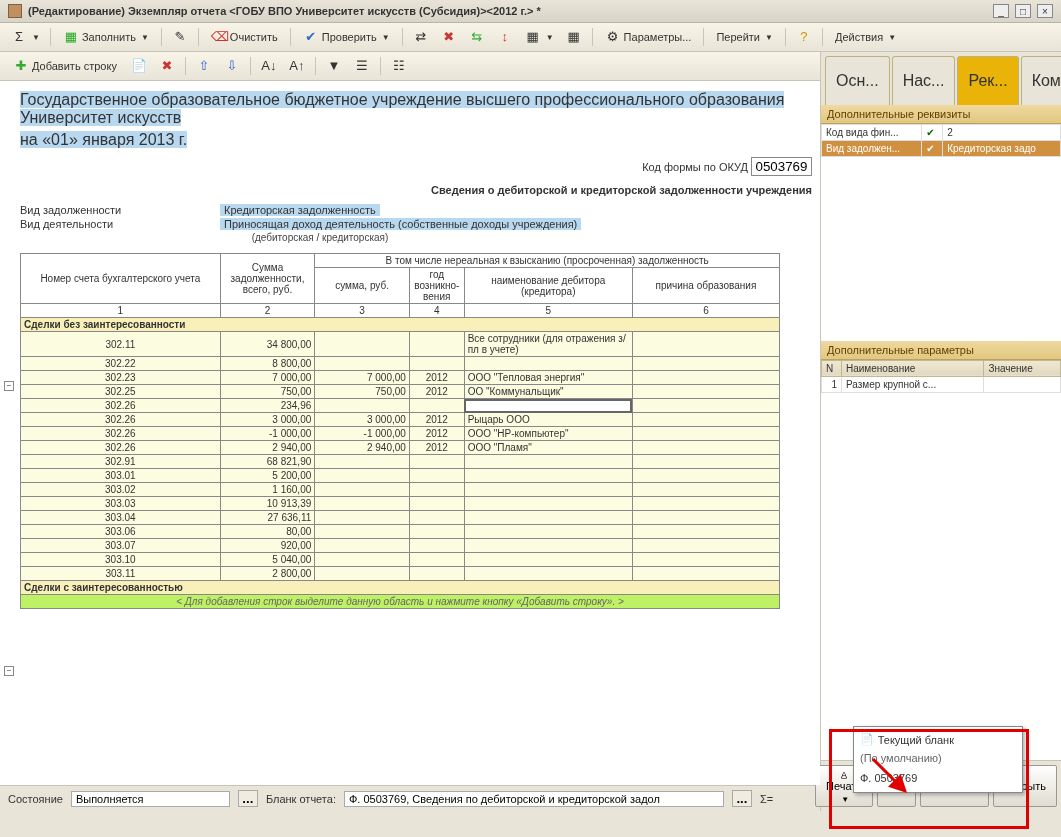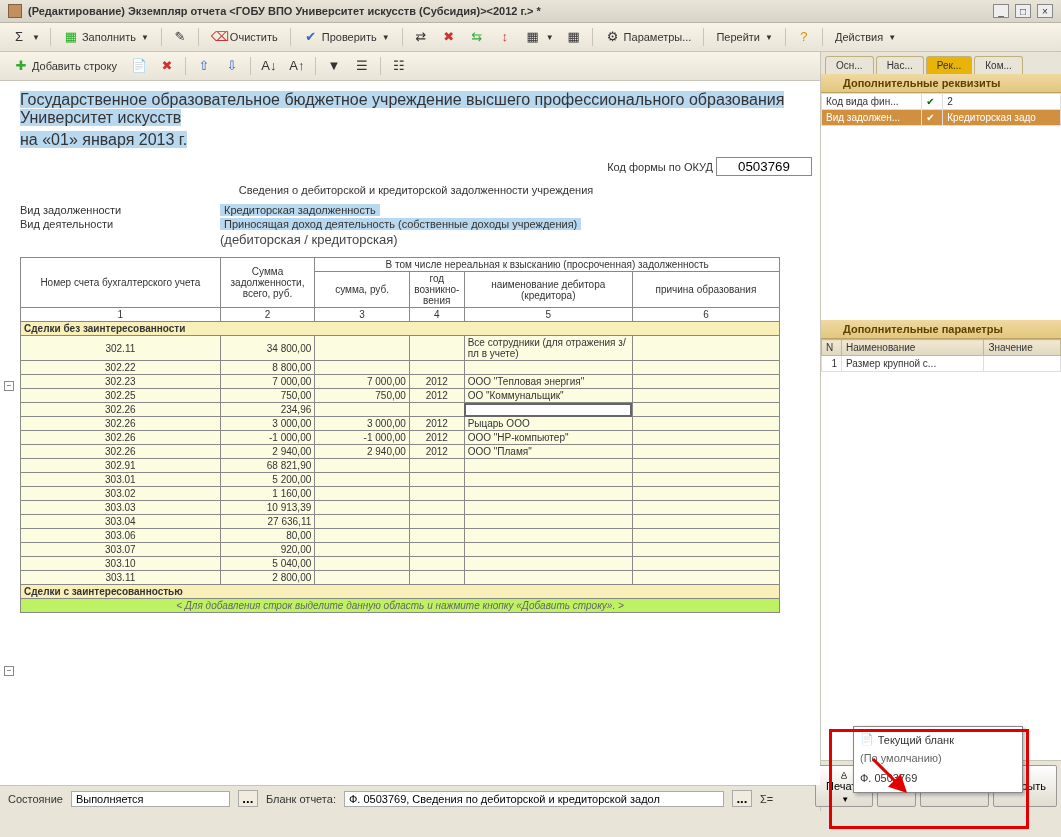--- a/index.html
+++ b/index.html
@@ -14,44 +14,44 @@
 .sep{width:1px;height:18px;background:#c8c4b8;margin:0 3px}
 .ticon{width:16px;height:16px;display:inline-block;font-size:13px;text-align:center;line-height:16px}
 .main{display:flex;height:calc(100% - 78px)}
 .left{flex:1;display:flex;flex-direction:column;border-right:1px solid #c8c4b8;overflow:hidden}
 .toolbar2{background:linear-gradient(#f8f4e8,#e8e4d8);border-bottom:1px solid #c8c4b8;padding:3px 6px;display:flex;align-items:center;gap:2px}
 .doc{flex:1;overflow:auto;padding:10px 8px 10px 20px;position:relative;background:#fff}
 .tree-handle{position:absolute;left:4px;width:10px;height:10px;border:1px solid #888;background:#fff;font-size:8px;line-height:8px;text-align:center;cursor:pointer}
 .hdr-text{font-size:16px;margin-bottom:4px}
 .hl{background:#b8d8f0}
 .okud-row{text-align:right;margin:8px 0}
-.okud-row input{width:96px;text-align:center;border:1px solid #888;padding:1px}
-.subtitle{text-align:center;font-weight:normal;margin:4px 0 8px}
+.okud-row input{width:61px;text-align:center;border:1px solid #888;padding:1px}
+.subtitle{text-align:right;font-weight:bold;margin:4px 0 8px}
 .meta-row{display:flex;margin:2px 0}
 .meta-label{width:200px}
 .meta-val{background:#b8d8f0;padding:0 4px}
-.meta-sub{text-align:left;font-size:13px;color:#444}
+.meta-sub{text-align:center;font-size:10px;color:#444}
 table.mt{border-collapse:collapse;width:760px;margin-top:10px}
 table.mt th,table.mt td{border:1px solid #888;padding:1px 3px;font-size:10px;text-align:center;vertical-align:middle}
 table.mt th{font-weight:normal;background:#fff}
 tr.section td{background:#f8f0b8;text-align:left;font-weight:bold}
 tr.data td{background:#fcfce0}
 tr.data td.num{text-align:right}
 tr.data td.txt{text-align:left}
 tr.data td.acct{}
 tr.hint td{background:#bef264;text-align:center;font-style:italic;color:#666}
 td.editing{background:#fff !important;outline:2px solid #666;outline-offset:-2px}
 .statusbar{border-top:1px solid #c8c4b8;padding:4px 8px;display:flex;align-items:center;gap:8px;background:#e8e4d8}
 .statusbar input{border:1px solid #aaa;padding:1px 4px;font-size:11px}
 .dotbtn{width:20px;border:1px solid #aaa;background:#f0ece0;cursor:pointer;font-weight:bold}
 .right{width:240px;display:flex;flex-direction:column;background:#f0ece0}
 .tabs{display:flex;padding:4px 4px 0;gap:2px;background:#e8e4d8}
-.tab{padding:3px 10px;border:1px solid #c0b080;border-bottom:none;border-radius:3px 3px 0 0;background:#e8e4d8;font-size:10px;cursor:pointer}
+.tab{padding:15px 10px;border:1px solid #c0b080;border-bottom:none;border-radius:3px 3px 0 0;background:#e8e4d8;font-size:16px;cursor:pointer}
 .tab.active{background:#eab308;font-weight:normal}
-.panel-title{background:linear-gradient(#f0d8a0,#e0c880);padding:3px 22px;font-weight:bold;color:#604000;border-bottom:1px solid #c0a060}
+.panel-title{background:linear-gradient(#f0d8a0,#e0c880);padding:3px 6px;font-weight:normal;color:#604000;border-bottom:1px solid #c0a060}
 .grid{width:100%;border-collapse:collapse;background:#fff}
 .grid th{background:linear-gradient(#f0e8d0,#e0d8c0);border:1px solid #c0b890;padding:2px 4px;font-weight:normal;text-align:left;font-size:10px}
 .grid td{border:1px solid #ddd;padding:2px 4px;font-size:10px}
 .grid tr.sel td{background:#d09040;color:#fff}
 .panel-body{flex:1;overflow:auto;background:#fff;min-height:100px}
 .bottom-btns{padding:4px;display:flex;gap:4px;justify-content:flex-end;border-top:1px solid #c8c4b8;background:#e8e4d8}
 .btn{padding:2px 10px;border:1px solid #999;background:linear-gradient(#fff,#e0dcd0);border-radius:2px;cursor:pointer;font-size:11px}
 .btn.ok{font-weight:bold}
 .popup{position:absolute;right:38px;bottom:44px;width:170px;background:#fff;border:1px solid #888;box-shadow:2px 2px 4px rgba(0,0,0,.3);padding:4px}
 .popup-hl{border:3px solid #e00000;position:absolute;right:32px;bottom:8px;width:200px;height:100px;pointer-events:none}

